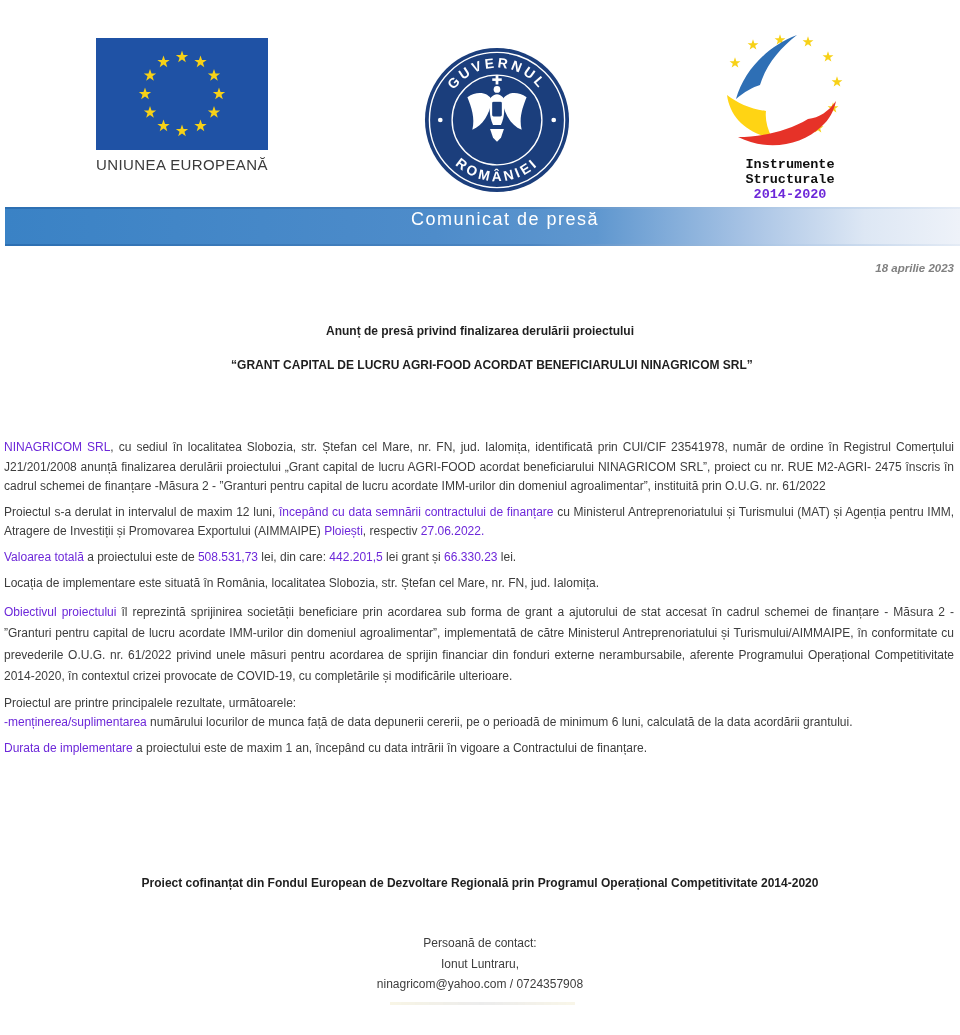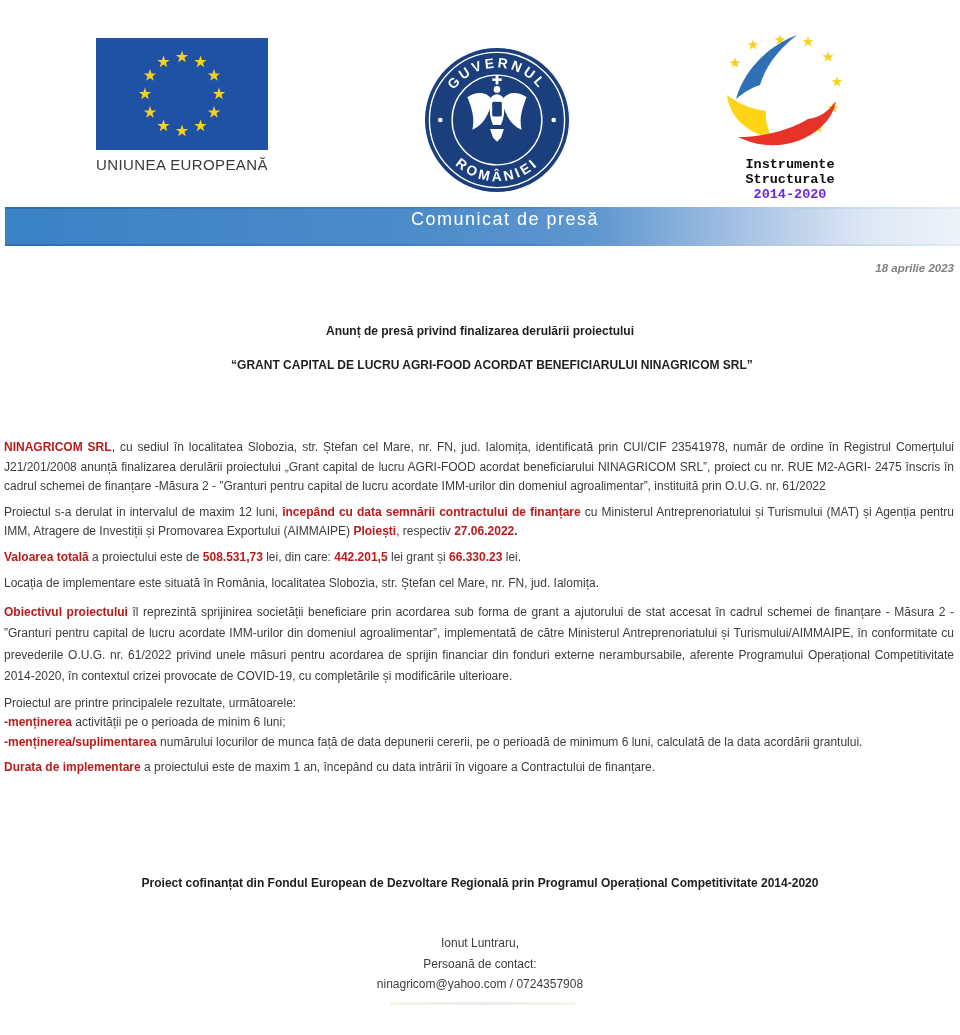--- a/index.html
+++ b/index.html
@@ -33,21 +33,21 @@
   .press-title .t2{margin-top:20px;padding-left:24px;}
 
   
   .body-text{position:absolute;left:4px;right:6px;top:438px;font-size:12px;
              line-height:19.5px;text-align:justify;letter-spacing:0;}
   .body-text p{margin:0 0 6px 0;}
   .body-text p.sp{margin-bottom:7px;}
   .body-text p.obj{line-height:21.5px;margin-top:8px;margin-bottom:6px;}
   .body-text p.tight{margin:0;}
   .body-text p.aftertight{margin:6px 0 8px 0;}
-  .rb{font-weight:bold;color:#b91c1c;}
+  .rb{font-weight:normal;color:#6d28d9;}
 
   
   .cofinance{position:absolute;left:0;right:0;top:876px;text-align:center;
              font-size:12px;font-weight:bold;color:#1f1f1f;}
   .contact{position:absolute;left:0;right:0;top:933px;text-align:center;
            font-size:12px;line-height:20.5px;color:#3d3d3d;}
   .artifact{position:absolute;left:390px;top:1002px;width:185px;height:3px;opacity:.45;
             background:linear-gradient(90deg,rgba(210,190,90,.35),rgba(150,150,150,.4),rgba(210,190,90,.3));
             filter:blur(.7px);}
 </style>
@@ -134,28 +134,27 @@
     <div class="t2">“GRANT CAPITAL DE LUCRU AGRI-FOOD ACORDAT BENEFICIARULUI NINAGRICOM SRL”</div>
   </div>
 
   <div class="body-text">
     <p><span class="rb">NINAGRICOM SRL</span><span>, cu sediul în localitatea Slobozia, str. Ștefan cel Mare, nr. FN, jud. Ialomița, identificată prin CUI/CIF 23541978, număr de ordine în Registrul Comerțului J21/201/2008 anunță finalizarea derulării proiectului „Grant capital de lucru AGRI-FOOD acordat beneficiarului NINAGRICOM SRL”, proiect cu nr. RUE M2-AGRI- 2475 înscris în cadrul schemei de finanțare -Măsura 2 - ”Granturi pentru capital de lucru acordate IMM-urilor din domeniul agroalimentar”, instituită prin O.U.G. nr. 61/2022</span></p>
     <p><span>Proiectul s-a derulat in intervalul de maxim 12 luni, </span><span class="rb">începând cu data semnării contractului de finanțare</span><span> cu Ministerul Antreprenoriatului și Turismului (MAT) și Agenția pentru IMM, Atragere de Investiții și Promovarea Exportului (AIMMAIPE) </span><span class="rb">Ploiești</span><span>, respectiv </span><span class="rb">27.06.2022.</span></p>
     <p class="sp"><span class="rb">Valoarea totală</span><span> a proiectului este de </span><span class="rb">508.531,73</span><span> lei, din care: </span><span class="rb">442.201,5</span><span> lei grant și </span><span class="rb">66.330.23</span><span> lei.</span></p>
     <p class="sp"><span>Locația de implementare este situată în România, localitatea Slobozia, str. Ștefan cel Mare, nr. FN, jud. Ialomița.</span></p>
     <p class="obj"><span class="rb">Obiectivul proiectului</span><span> îl reprezintă sprijinirea societății beneficiare prin acordarea sub forma de grant a ajutorului de stat accesat în cadrul schemei de finanțare - Măsura 2 - ”Granturi pentru capital de lucru acordate IMM-urilor din domeniul agroalimentar”, implementată de către Ministerul Antreprenoriatului și Turismului/AIMMAIPE, în conformitate cu prevederile O.U.G. nr. 61/2022 privind unele măsuri pentru acordarea de sprijin financiar din fonduri externe nerambursabile, aferente Programului Operațional Competitivitate 2014-2020, în contextul crizei provocate de COVID-19, cu completările și modificările ulterioare.</span></p>
     <p class="tight"><span>Proiectul are printre principalele rezultate, următoarele:</span></p>
-    <p class="tight"><span class="rb">-menținerea</span><span> activității pe o perioada de minim 6 luni;</span></p>
     <p class="tight"><span class="rb">-menținerea/suplimentarea</span><span> numărului locurilor de munca față de data depunerii cererii, pe o perioadă de minimum 6 luni, calculată de la data acordării grantului.</span></p>
     <p class="aftertight"><span class="rb">Durata de implementare</span><span> a proiectului este de maxim 1 an, începând cu data intrării în vigoare a Contractului de finanțare.</span></p>
   </div>
 
   <div class="cofinance">Proiect cofinanțat din Fondul European de Dezvoltare Regională prin Programul Operațional Competitivitate 2014-2020</div>
 
   <div class="contact">
+    <div>Persoană de contact:</div>
     <div>Ionut Luntraru,</div>
-    <div>Persoană de contact:</div>
     <div>ninagricom@yahoo.com / 0724357908</div>
   </div>
 
   <div class="artifact"></div>
 
 </div>
 
 </body></html>

